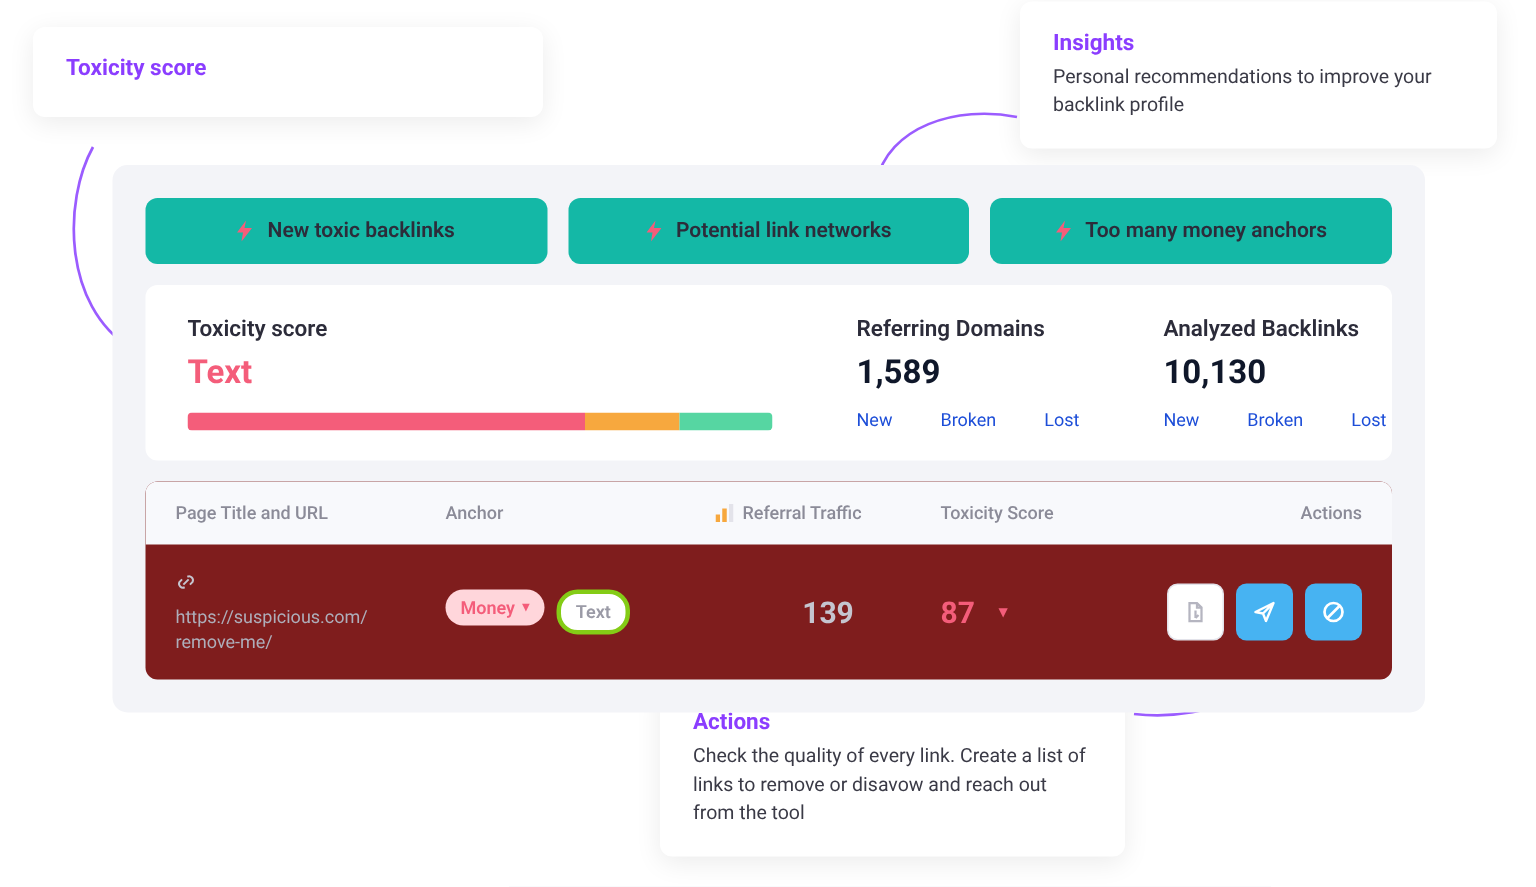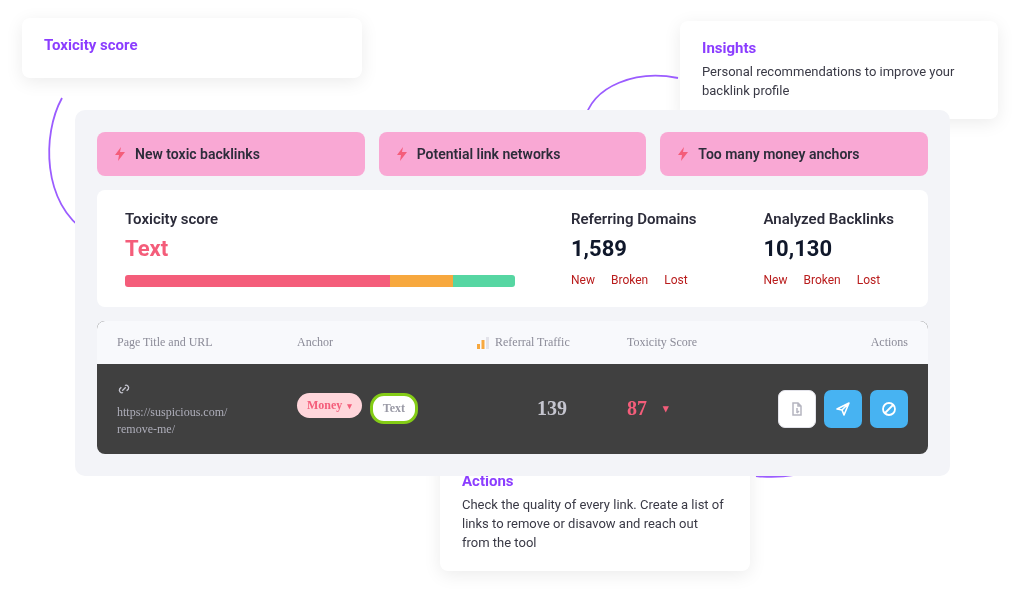--- a/index.html
+++ b/index.html
@@ -1,40 +1,40 @@
 <!DOCTYPE html>
 <html><head>
 <meta charset="utf-8">
 <style>
   * { box-sizing: border-box; margin: 0; padding: 0; }
   body { font-family: -apple-system, BlinkMacSystemFont, 'Segoe UI', Roboto, sans-serif; background: #fff; width: 1024px; height: 591px; position: relative; }
   
   .dashboard { position: absolute; top: 110px; left: 75px; width: 875px; background: #f3f4f8; border-radius: 10px; padding: 22px; }
   
   .insight-row { display: flex; gap: 14px; margin-bottom: 14px; }
-  .insight-card { flex: 1; background: #f9a8d4; border-radius: 8px; padding: 14px 18px; display: flex; align-items: center; gap: 10px; }
+  .insight-card { flex: 1; background: #14b8a6; border-radius: 8px; padding: 14px 18px; display: flex; align-items: center; gap: 10px; justify-content: center; }
   .bolt-icon { width: 10px; height: 14px; }
   .insight-label { font-size: 14px; font-weight: 600; color: #2c2c3a; }
   
   .stats-row { display: flex; background: #fff; border-radius: 8px; margin-bottom: 14px; }
   .stat-block { padding: 20px 28px; }
   .stat-block.toxicity { flex: 1.4; }
   .stat-block.domains { flex: 1; }
   .stat-block.backlinks { flex: 1; }
   .stat-title { font-size: 15px; font-weight: 600; color: #2c2c3a; margin-bottom: 8px; }
   .stat-value-high { font-size: 22px; font-weight: 700; color: #f45d7a; margin-bottom: 14px; }
   .stat-value-num { font-size: 22px; font-weight: 700; color: #0f172a; margin-bottom: 12px; }
-  .stat-sublinks { display: flex; gap: 16px; font-size: 12px; color: #b91c1c; }
+  .stat-sublinks { display: flex; gap: 32px; font-size: 12px; color: #1d4ed8; }
   .seg-bar { display: flex; height: 12px; border-radius: 3px; overflow: hidden; width: 390px; }
   .seg { height: 100%; }
   .seg.red { background: #f45d7a; }
   .seg.orange { background: #f7a83e; }
   .seg.green { background: #56d6a2; }
   
-  .table-card { background: #404040; border-radius: 8px; overflow: hidden; font-family: Liberation Serif, serif; }
+  .table-card { background: #7f1d1d; border-radius: 8px; overflow: hidden; }
   .thead { display: flex; align-items: center; padding: 14px 20px; background: #f8f9fc; font-size: 12px; color: #8b8b98; font-weight: 500; }
   .th-page { width: 180px; }
   .th-anchor { width: 180px; }
   .th-traffic { width: 150px; display:flex; align-items:center; gap:6px; }
   .th-tox { width: 140px; }
   .th-actions { flex: 1; text-align: right; }
   .trow { display: flex; align-items: center; padding: 16px 20px; }
   .td-page { width: 180px; display: flex; gap: 8px; font-size: 12px; color: #aeaeba; line-height: 1.4; flex-direction: column; }
   .link-ico { width: 14px; height: 14px; flex-shrink: 0; margin-top: 2px; }
   .td-anchor { width: 180px; display: flex; gap: 8px; align-items: flex-start; }
@@ -47,21 +47,21 @@
   .td-tox .chev { font-size:11px; }
   .td-actions { flex: 1; display: flex; gap: 8px; justify-content: flex-end; }
   .act-btn { width: 38px; height: 38px; border-radius: 7px; display: flex; align-items: center; justify-content: center; cursor: pointer; }
   .act-btn.outline { border: 1px solid #e3e3ea; background: #fff; }
   .act-btn.blue { background: #47b3f2; }
   
   .callout { position: absolute; background: #fff; border-radius: 8px; box-shadow: 0 4px 18px rgba(0,0,0,0.08); padding: 18px 22px; width: 320px; }
   .callout h4 { font-size: 15px; font-weight: 700; color: #8b3dff; margin-bottom: 6px; }
   .callout p { font-size: 13px; color: #3a3a46; line-height: 1.45; }
   .callout.c-tox { top: 18px; left: 22px; width: 340px; }
-  .callout.c-ins { top: 21px; right: 26px; width: 318px; }
+  .callout.c-ins { top: 1px; right: 26px; width: 318px; }
   .callout.c-act { bottom: 20px; left: 440px; width: 310px; }
   
   .arrow { position: absolute; stroke: #9b5cff; stroke-width: 1.8; fill: none; }
   .arrow-head { fill: #9b5cff; }
 </style>
 </head>
 <body>
 
 <div class="callout c-tox">
   <h4>Toxicity score</h4>

